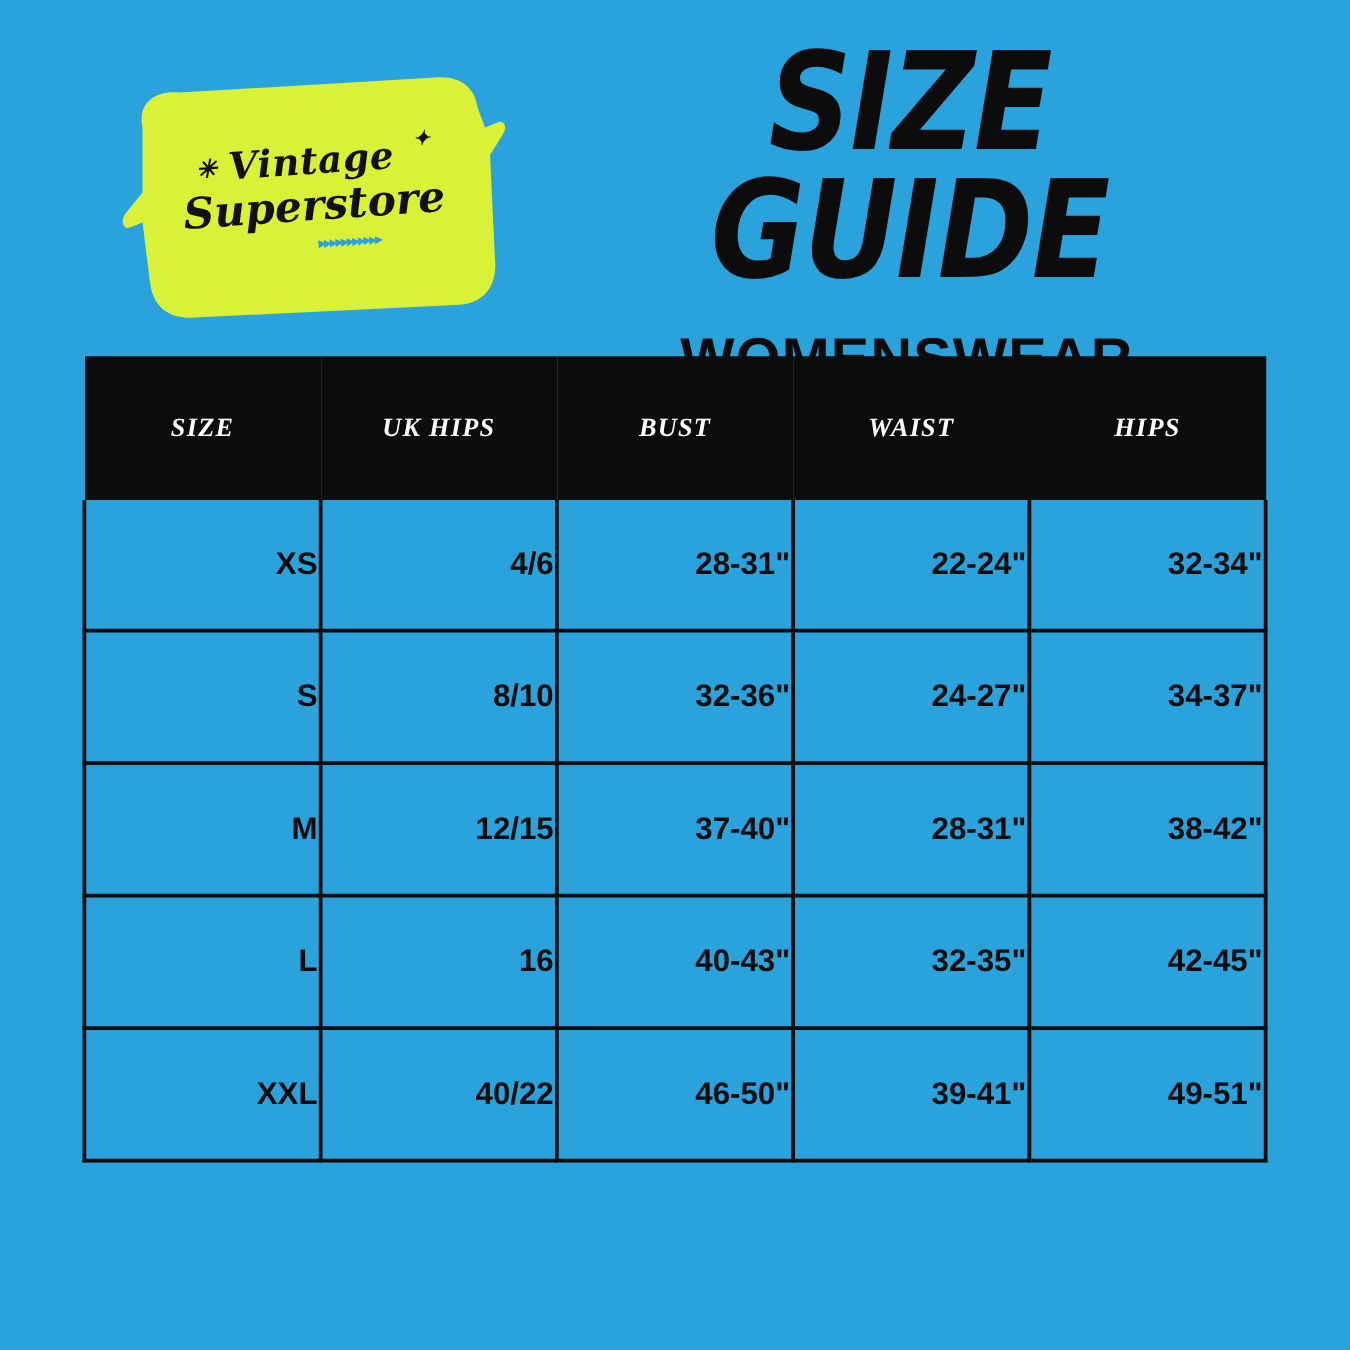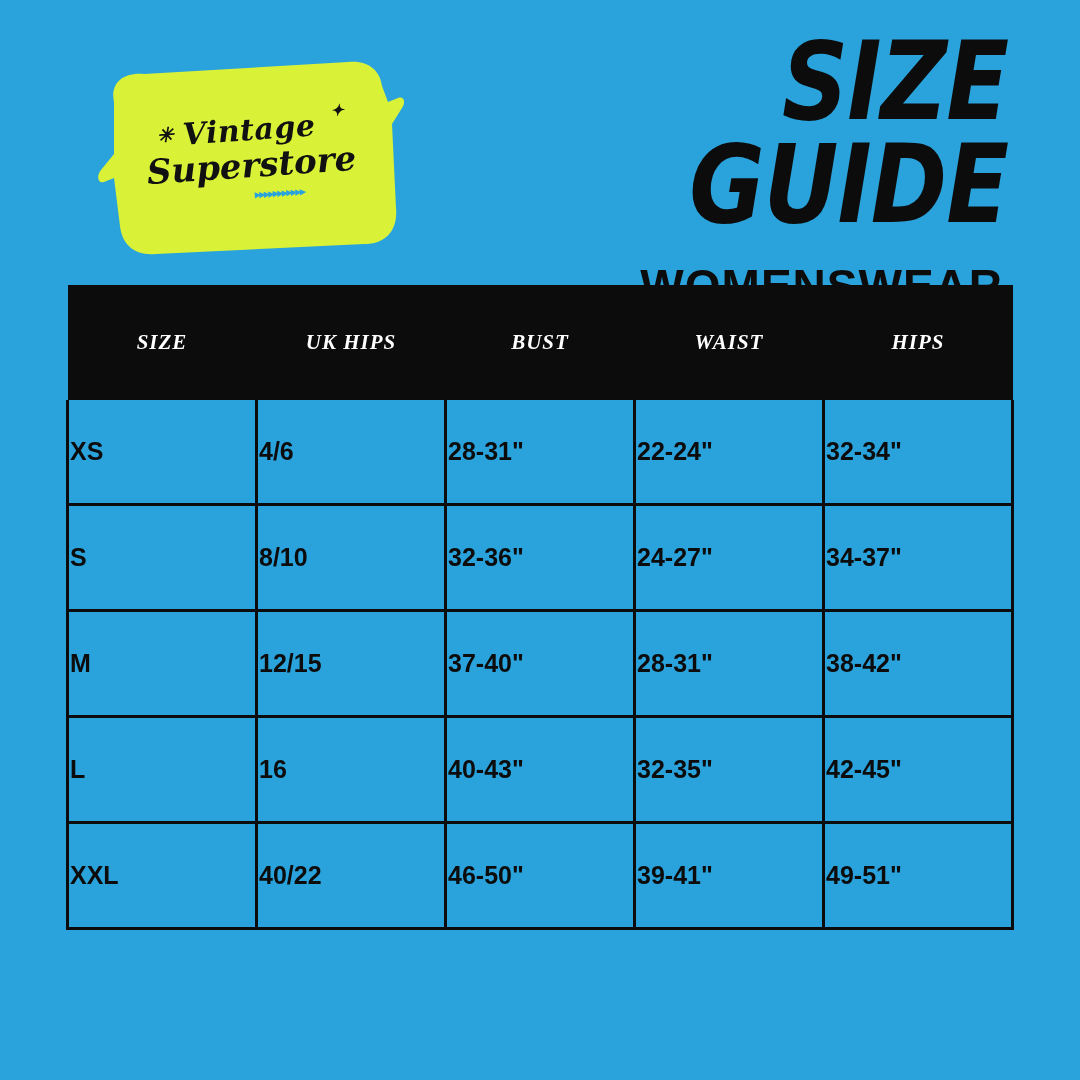--- a/index.html
+++ b/index.html
@@ -70,21 +70,21 @@
     letter-spacing: -2px;
     line-height: 1;
     transform: translateX(26px);
   }
 
   
   #title-block {
     position: absolute;
     right: 72px;
     top: 62px;
-    text-align: right;
+    text-align: center;
     width: 560px;
   }
   #main-title {
     font-family: "DejaVu Sans", sans-serif;
     font-weight: bold;
     font-style: italic;
     font-size: 92px;
     line-height: 0.95;
     color: #0c0c0c;
     letter-spacing: -1px;
@@ -129,21 +129,21 @@
     vertical-align: middle;
   }
   table.size-table tbody td {
     height: 101px;
     border: 3px solid #0c0c0c;
     background: #2AA3DC;
     color: #0c0c0c;
     font-family: "Liberation Sans", sans-serif;
     font-weight: bold;
     font-size: 25px;
-    text-align: left;
+    text-align: right;
     vertical-align: middle;
   }
   table.size-table tbody tr td:first-child { border-left: 3px solid #0c0c0c; }
   table.size-table tbody tr td:last-child { border-right: 3px solid #0c0c0c; }
   table.size-table tbody tr:first-child td { border-top: none; }
 </style>
 </head>
 <body>
 
 <div id="logo-badge">

